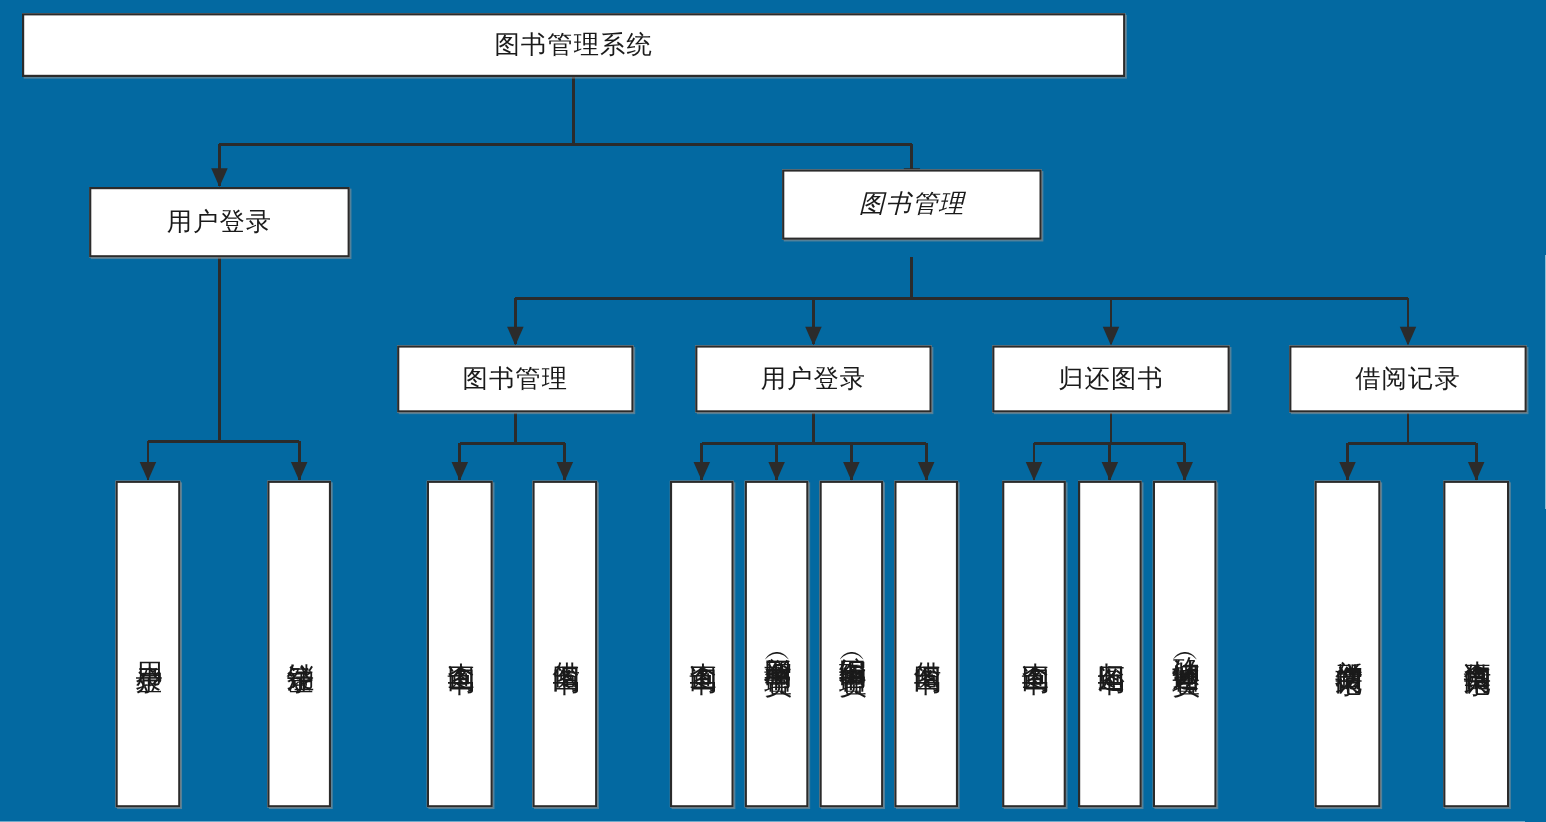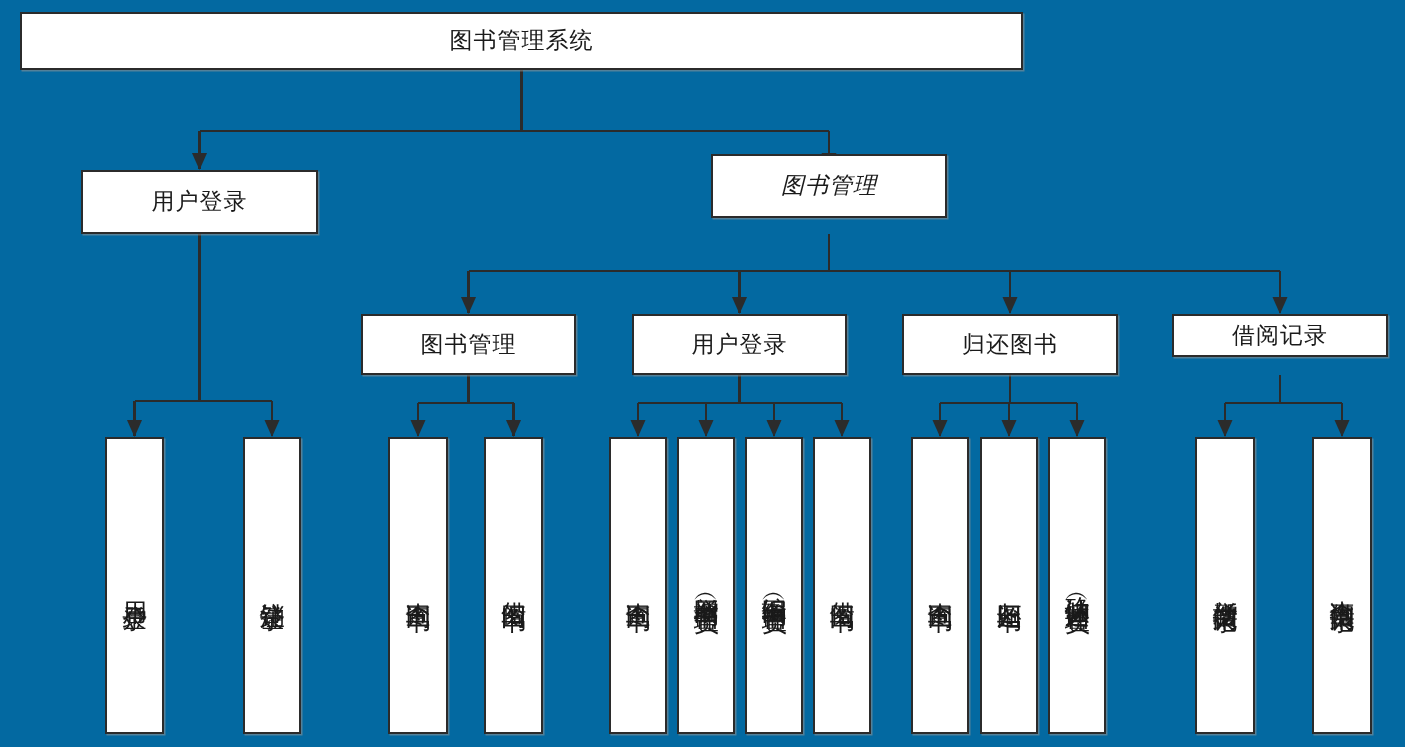--- a/index.html
+++ b/index.html
@@ -140,21 +140,21 @@
       </div>
       <div class="node horiz" style="left: 361px; top: 314px; width: 215px; height: 61px;">
         <span>图书管理</span>
       </div>
       <div class="node horiz" style="left: 632px; top: 314px; width: 215px; height: 61px;">
         <span>用户登录</span>
       </div>
       <div class="node horiz" style="left: 902px; top: 314px; width: 216px; height: 61px;">
         <span>归还图书</span>
       </div>
-      <div class="node horiz" style="left: 1172px; top: 314px; width: 216px; height: 43px;">
+      <div class="node horiz" style="left: 1172px; top: 314px; width: 216px; height: 61px;">
         <span>借阅记录</span>
       </div>
       <div class="node vert" style="left: 105px; top: 437px; width: 59px; height: 297px;"><span class="vtext">用户登录</span></div>
       <div class="node vert" style="left: 243px; top: 437px; width: 58px; height: 297px;"><span class="vtext">注销登录</span></div>
       <div class="node vert" style="left: 388px; top: 437px; width: 60px; height: 297px;"><span class="vtext">查询图书</span></div>
       <div class="node vert" style="left: 484px; top: 437px; width: 59px; height: 297px;"><span class="vtext">借阅图书</span></div>
       <div class="node vert" style="left: 609px; top: 437px; width: 58px; height: 297px;"><span class="vtext">查询图书</span></div>
       <div class="node vert" style="left: 677px; top: 437px; width: 58px; height: 297px;"><span class="vtext">新增图书（管理员）</span></div>
       <div class="node vert" style="left: 745px; top: 437px; width: 58px; height: 297px;"><span class="vtext">编辑图书（管理员）</span></div>
       <div class="node vert" style="left: 813px; top: 437px; width: 58px; height: 297px;"><span class="vtext">借阅图书</span></div>

